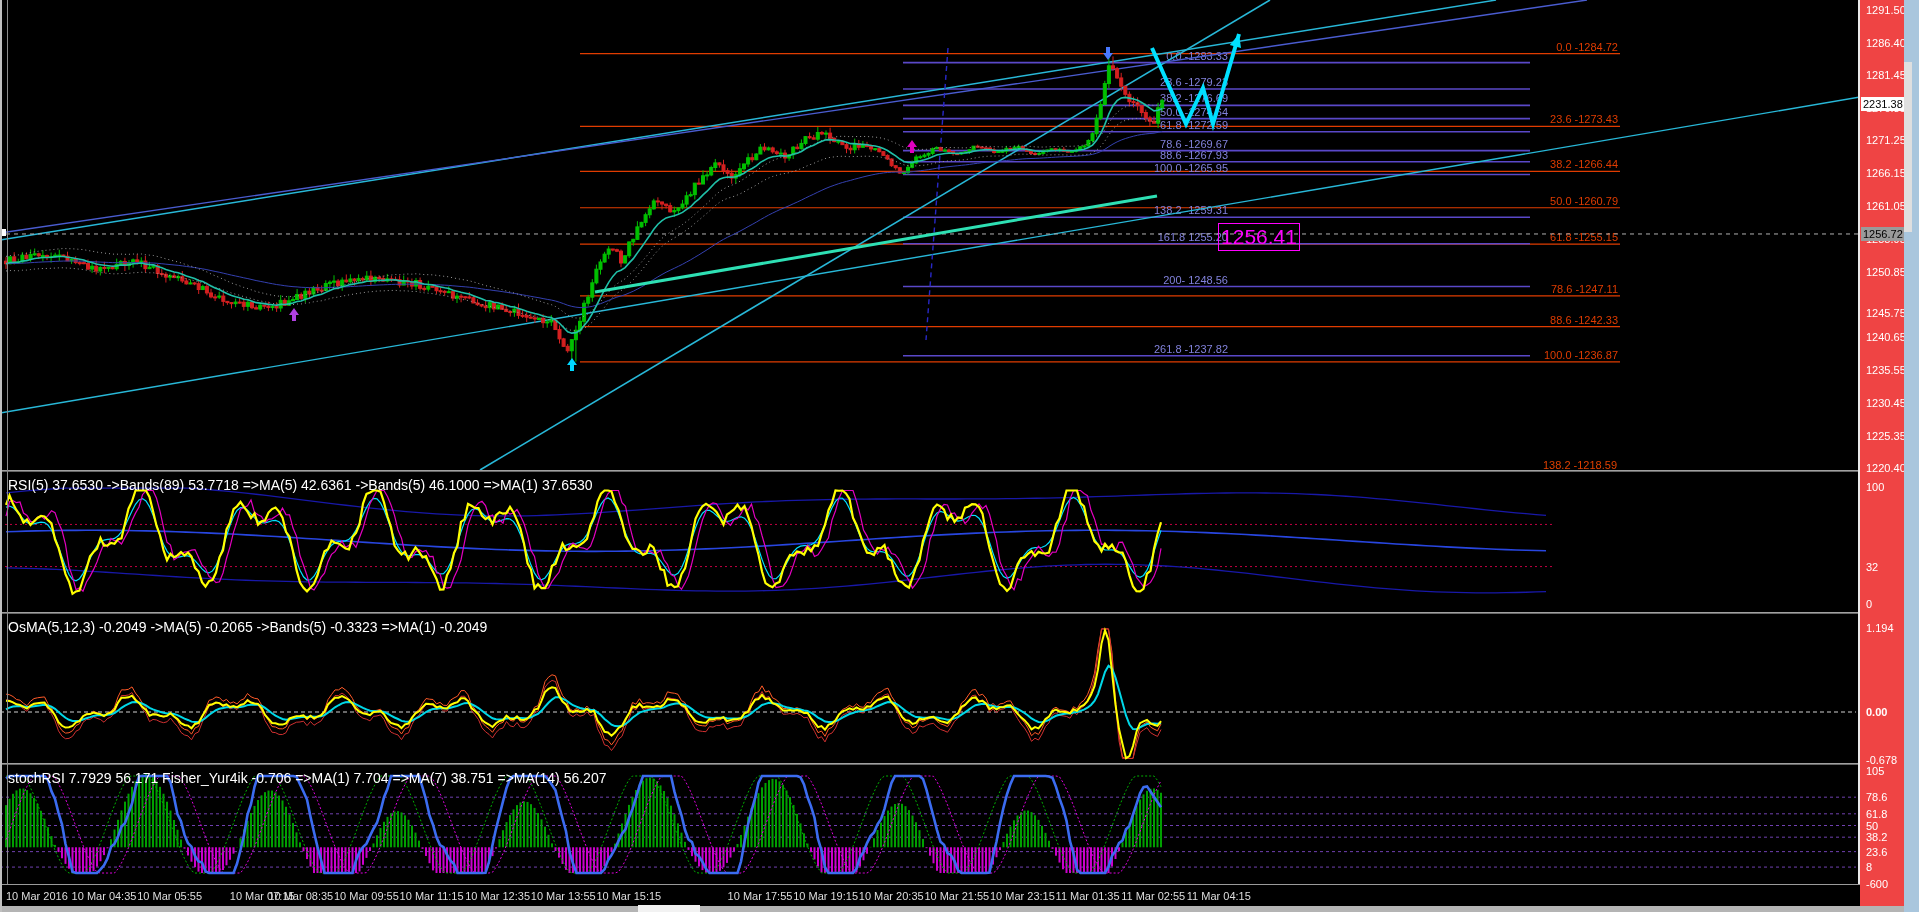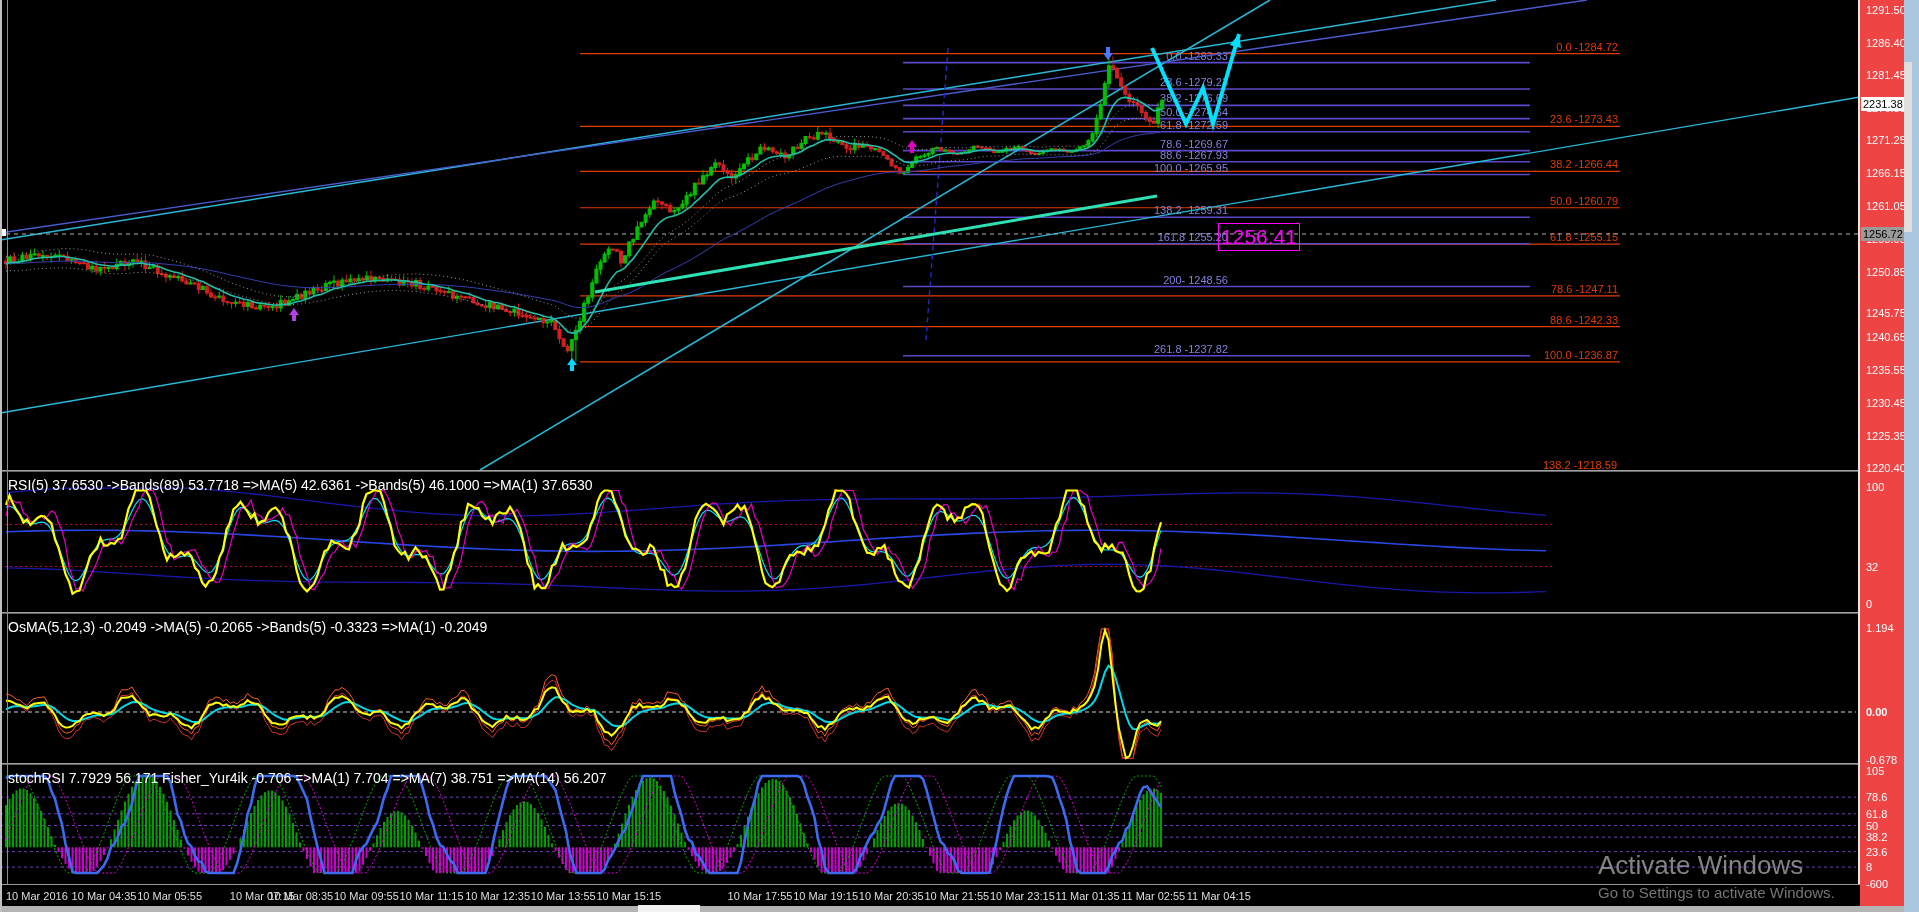--- a/index.html
+++ b/index.html
@@ -1092,17 +1092,13 @@
   <div id="bottom-strip"></div>
   <div id="bottom-tab"></div>
   <div id="left-edge1"></div>
   <div id="left-edge2"></div>
 
   <div id="scrollbar">
 
     <div id="scroll-thumb"></div>
   </div>
 
-  <div id="watermark">
-    <div id="wm1">Activate Windows</div>
-    <div id="wm2">Go to Settings to activate Windows.</div>
-  </div>
 </div>
 
 </body></html>

